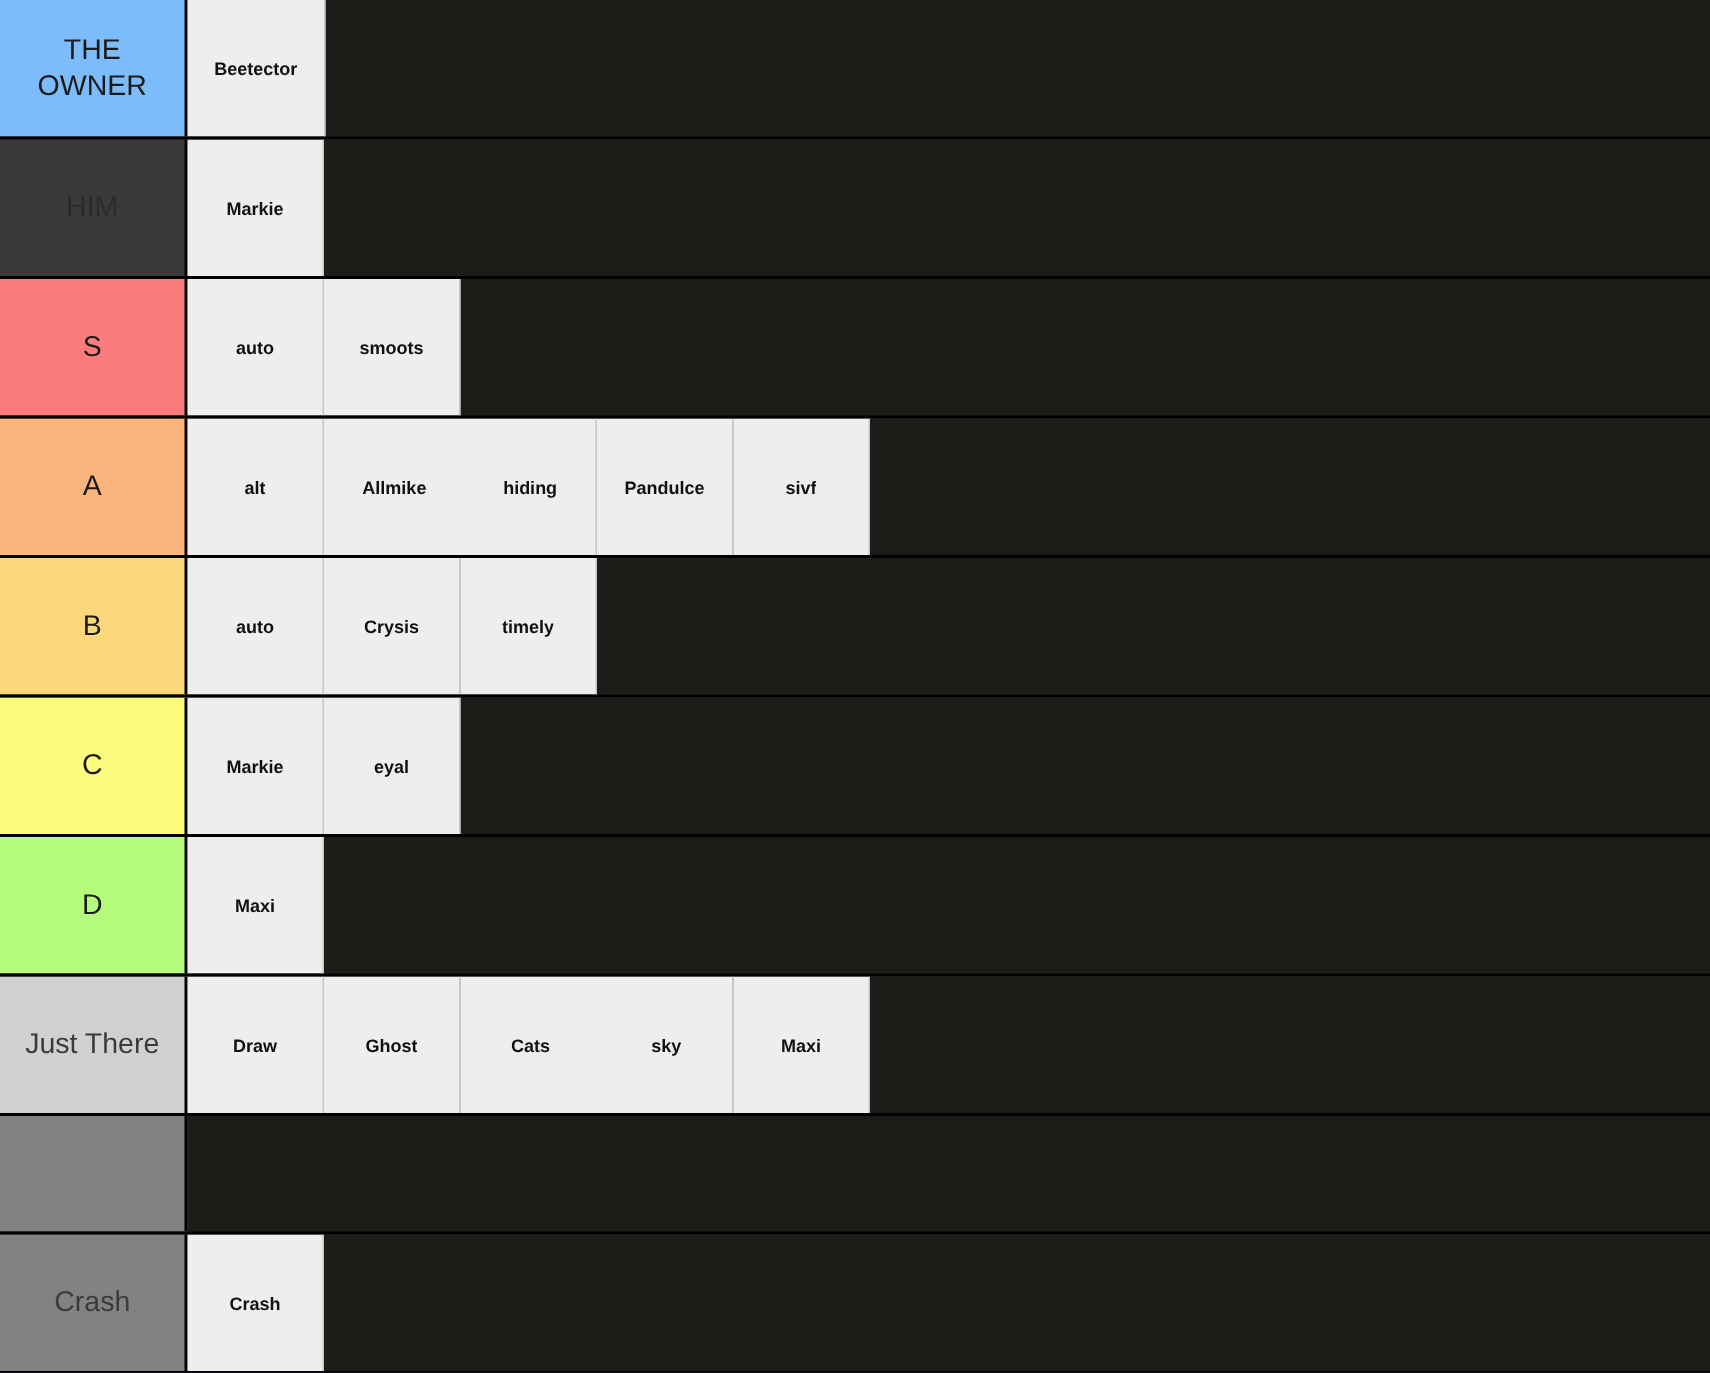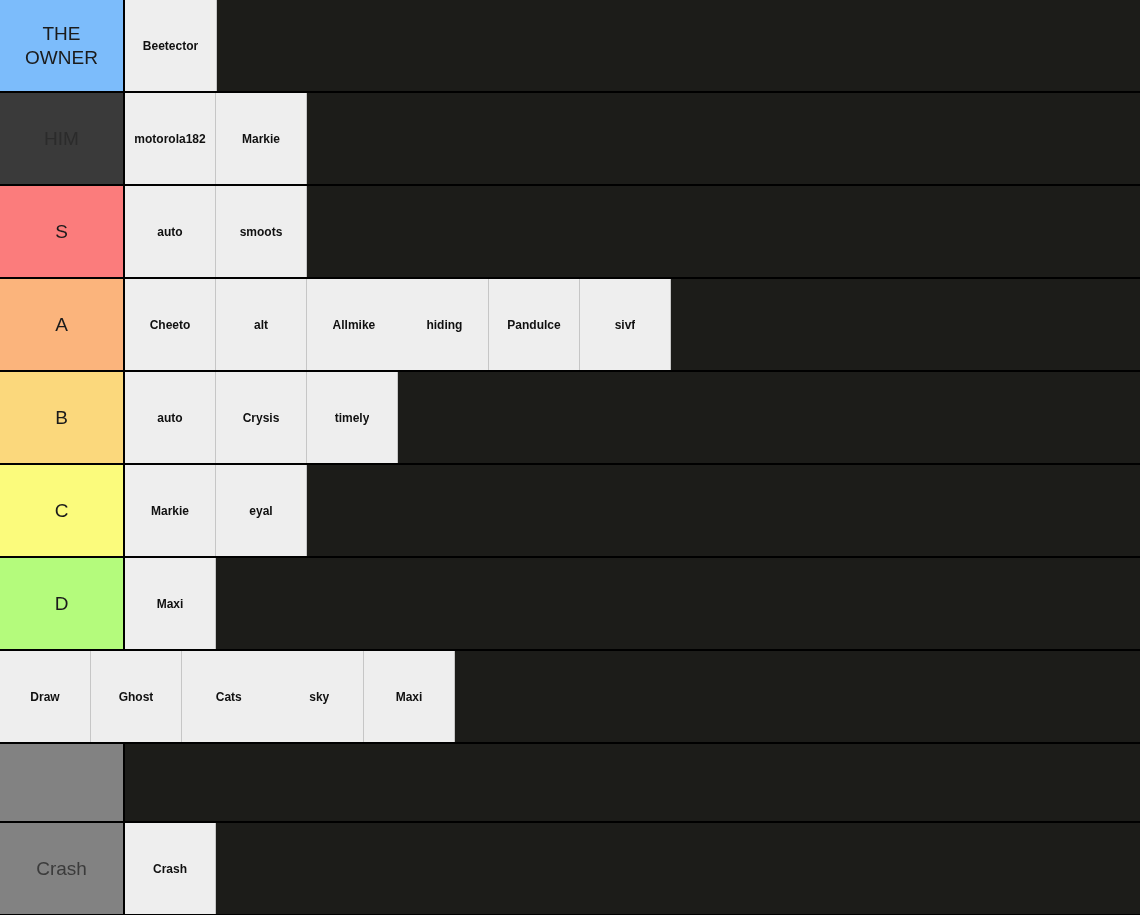--- a/index.html
+++ b/index.html
@@ -165,44 +165,38 @@
         <div class="tier-items">
           <div class="tier-item first-narrow">
             <span class="item-text">Beetector</span>
           </div>
         </div>
       </div>
       <div class="tier-row" style="height: 93px;">
         <div class="tier-label" style="background: rgb(58, 58, 58); color: rgb(43, 43, 43);">HIM</div>
         <div class="tier-items">
           <div class="tier-item">
-            <span class="item-text" style="flex: 0 0 auto; min-width: 0px; margin-left: -4px; margin-right: -4px;">motorola182</span>
-          </div>
-          <div class="tier-item">
             <span class="item-text">Markie</span>
           </div>
         </div>
       </div>
       <div class="tier-row" style="height: 93px;">
         <div class="tier-label" style="background: rgb(251, 124, 124); color: rgb(27, 27, 27);">S</div>
         <div class="tier-items">
           <div class="tier-item">
             <span class="item-text">auto</span>
           </div>
           <div class="tier-item">
             <span class="item-text">smoots</span>
           </div>
         </div>
       </div>
       <div class="tier-row" style="height: 93px;">
         <div class="tier-label" style="background: rgb(251, 180, 124); color: rgb(27, 27, 27);">A</div>
         <div class="tier-items">
-          <div class="tier-item">
-            <span class="item-text">Cheeto</span>
-          </div>
           <div class="tier-item">
             <span class="item-text">alt</span>
           </div>
           <div class="tier-item wide">
             <span class="item-text">Allmike</span>
             <span class="item-text">hiding</span>
           </div>
           <div class="tier-item">
             <span class="item-text">Pandulce</span>
           </div>
@@ -238,20 +232,21 @@
       </div>
       <div class="tier-row" style="height: 93px;">
         <div class="tier-label" style="background: rgb(180, 251, 124); color: rgb(27, 27, 27);">D</div>
         <div class="tier-items">
           <div class="tier-item">
             <span class="item-text">Maxi</span>
           </div>
         </div>
       </div>
       <div class="tier-row" style="height: 93px;">
+        <div class="tier-label" style="background: rgb(208, 208, 208); color: rgb(59, 59, 59);">Just There</div>
         <div class="tier-items">
           <div class="tier-item">
             <span class="item-text">Draw</span>
           </div>
           <div class="tier-item">
             <span class="item-text">Ghost</span>
           </div>
           <div class="tier-item wide">
             <span class="item-text">Cats</span>
             <span class="item-text">sky</span>

